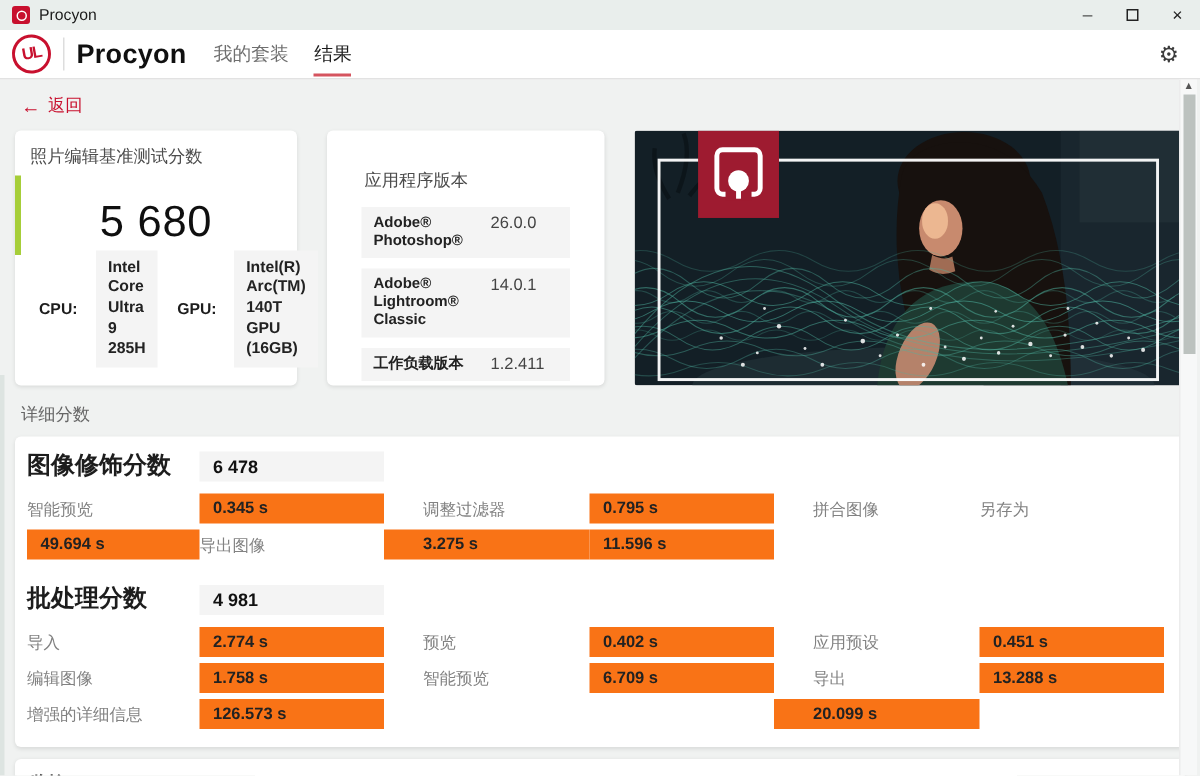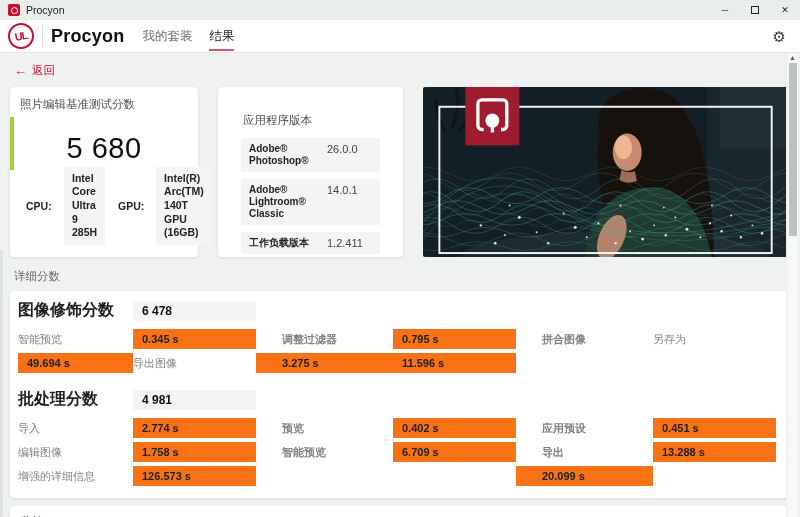--- a/index.html
+++ b/index.html
@@ -52,21 +52,21 @@
   .hero { flex:1; border-radius:2px; overflow:hidden; position:relative; }
   .hero svg { display:block; width:100%; height:100%; }
 
   .section-label { font-size:11.5px; color:#666; margin:12px 0 7px 4px; }
 
   .details-card { padding:9px 8px 12px 8px; }
   .score-row { display:grid; grid-template-columns:115px 123px; align-items:center; margin-bottom:8px; }
   .s-label { font-size:16px; font-weight:bold; color:#1d1d1d; }
   .s-value { background:#f4f4f4; height:20px; line-height:20px; padding:0 9px; font-size:12px; font-weight:bold; color:#111; }
   .metrics { display:grid; grid-template-columns:115px 123px 137px 123px 137px 123px; row-gap:4px; align-items:center; }
-  .metrics > :nth-child(6n+3), .metrics > :nth-child(6n+5) { padding-left:26px;font-weight:bold; }
+  .metrics > :nth-child(6n+3), .metrics > :nth-child(6n+5) { padding-left:26px; }
   .m-label { font-size:11px; color:#828282; }
   .m-value { background:#f97316; height:20px; line-height:20px; padding:0 9px; font-size:11px; font-weight:bold; color:#222; }
   .m-value.blank { background:transparent; }
   .group2 { margin-top:16px; }
 
   .monitor-card { margin-top:8px; height:46px; padding:8px 10px; display:flex; justify-content:space-between; }
   .mon-title { font-size:12px; font-weight:bold; color:#3f3f3f; }
   .mon-right { display:flex; align-items:center; gap:8px; margin-right:24px; opacity:.55; }
 
   .left-strip { position:absolute; left:0; top:250px; bottom:0; width:3px; background:#dde4e1; }

